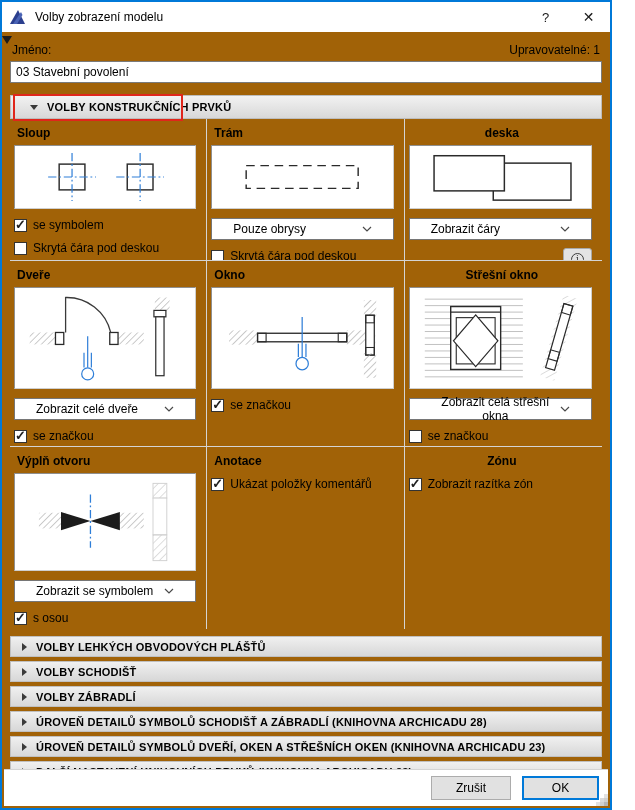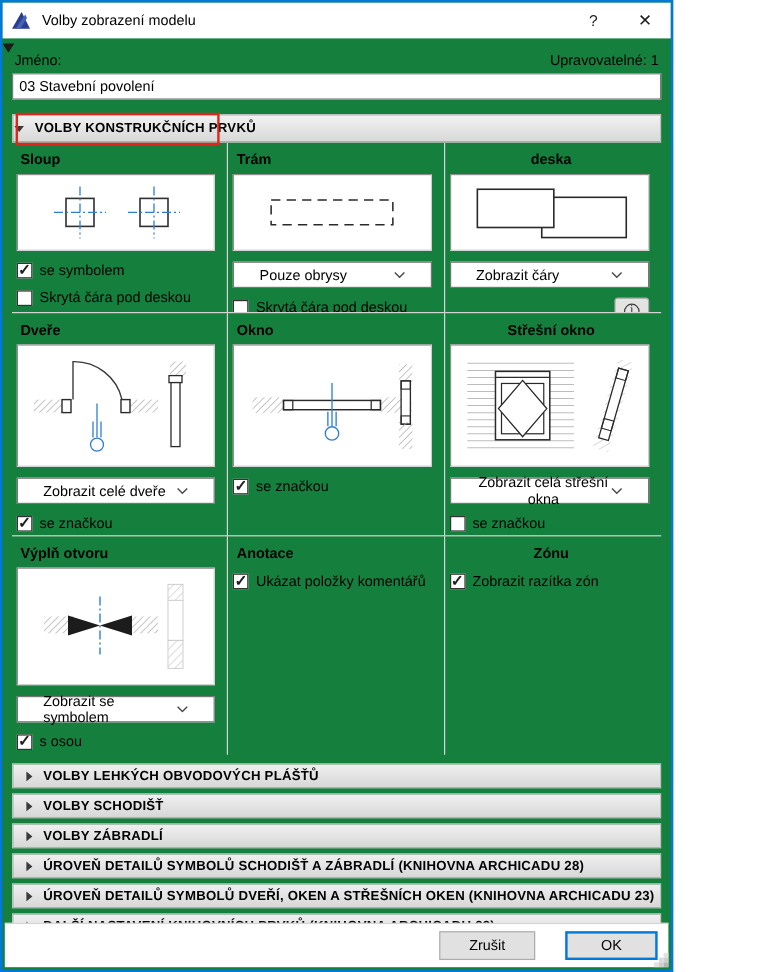--- a/index.html
+++ b/index.html
@@ -1,21 +1,21 @@
 <!DOCTYPE html>
 <html><head>
 <meta charset="utf-8">
 <style>
   * { box-sizing: border-box; margin: 0; padding: 0; }
   html,body { background:#fff; }
   body { font-family:"Liberation Sans", sans-serif; color:#000; }
 
   .dialog {
-    position:relative; width:561px; height:810px;
-    border:2px solid #0079d8; background:#15803d; overflow:hidden;
+    position:relative; width:612px; height:810px;
+    border:2px solid #0079d8; background:#a16207; overflow:hidden;
   }
 
   
   .titlebar { height:30px; display:flex; align-items:center; padding-left:7px; background:#fff; }
   .title-icon { width:17px; height:17px; flex:none; }
   .title-text { font-size:12px; margin-left:9px; flex:1; white-space:nowrap; }
   .tb-btn { width:43px; height:30px; display:flex; align-items:center; justify-content:center;
             font-size:13px; color:#1a1a1a; cursor:default; }
   .tb-btn.close { font-size:14px; }
 
@@ -24,21 +24,21 @@
 
   
   .dlg-body { padding:6px 8px 0 8px; }
   .name-row { display:flex; justify-content:space-between; font-size:12px; margin:5px 2px 4px 2px; }
   .name-input { width:100%; height:22px; border:1px solid #7a7a7a; font-family:"Liberation Sans",sans-serif;
                 font-size:12px; padding:0 5px; outline:none; background:#fff; }
 
   
   .section-header { position:relative; margin-top:12px; height:24px;
                     background:linear-gradient(#f2f2f2,#d8d8d8);
-                    border:1px solid #bdbdbd; display:flex; align-items:center; padding-left:1px; }
+                    border:1px solid #bdbdbd; display:flex; align-items:center; padding-left:19px; }
   .tri-down { width:0; height:0; border-left:4px solid transparent; border-right:4px solid transparent;
               border-top:5px solid #3a3a3a; margin-right:9px; flex:none; }
   .tri-right { width:0; height:0; border-top:4px solid transparent; border-bottom:4px solid transparent;
                border-left:5px solid #3a3a3a; margin-right:9px; flex:none; }
   .header-label { font-weight:bold; font-size:11px; letter-spacing:.2px; white-space:nowrap; }
   .red-box { position:absolute; left:2px; top:-2px; height:27px; width:170px;
              border:2px solid #e0261b; pointer-events:none; }
 
   
   .grid { display:grid; grid-template-columns:1fr 1fr 1fr; grid-template-rows:142px 186px 182px; }
@@ -70,21 +70,21 @@
                 font-family:"DejaVu Serif", serif; font-size:9px; line-height:1; color:#2b2b2b; }
 
   
   .collapsed-list { margin-top:7px; }
   .c-header { height:21px; margin-bottom:4px; background:linear-gradient(#f0f0f0,#d7d7d7);
               border:1px solid #c0c0c0; display:flex; align-items:center; padding-left:11px; }
 
   
   .footer { position:absolute; left:2px; right:2px; bottom:2px; height:37px; background:#fff;
             border-top:1px solid #d4d4d4; display:flex; align-items:center;
-            justify-content:flex-end; gap:25px; padding-right:9px; }
+            justify-content:flex-end; gap:11px; padding-right:9px; }
   .btn { width:80px; height:24px; border:1px solid #acacac; background:#e1e1e1; font-size:12px;
          display:flex; align-items:center; justify-content:center; cursor:default;
          font-family:"Liberation Sans",sans-serif; }
   .btn.primary { border:2px solid #0079d8; width:77px; }
   .resize-grip { position:absolute; right:2px; bottom:2px; width:4px; height:4px; background:#b5b5b5;
                  box-shadow:-4px 0 #cfcfcf, 0 -4px #cfcfcf, -8px 0 #e2e2e2, 0 -8px #e2e2e2, -4px -4px #dadada; }
 </style>
 </head>
 <body>
 

